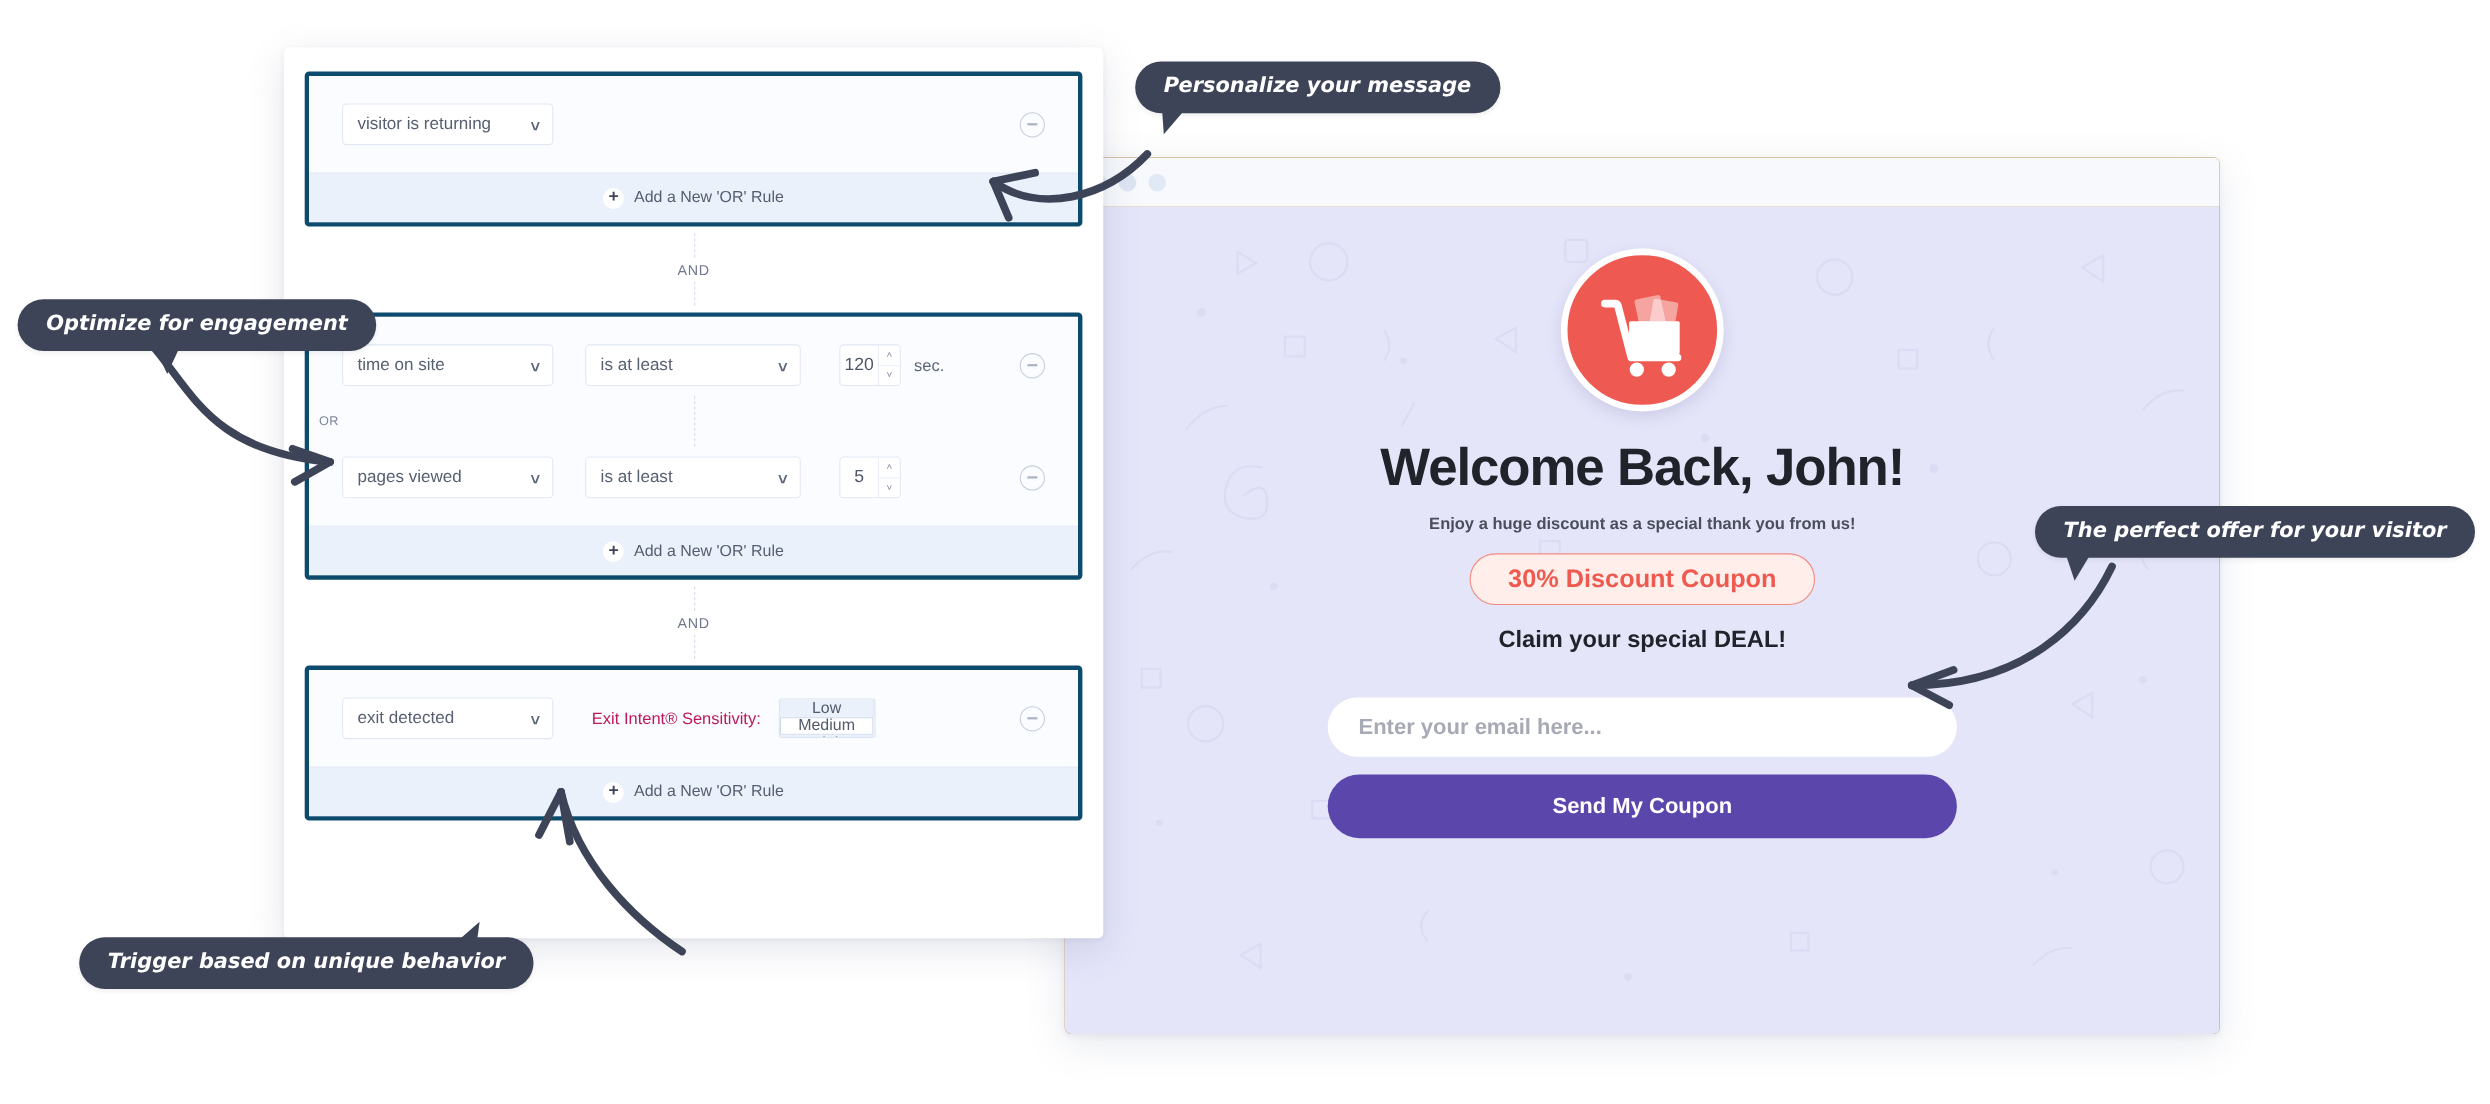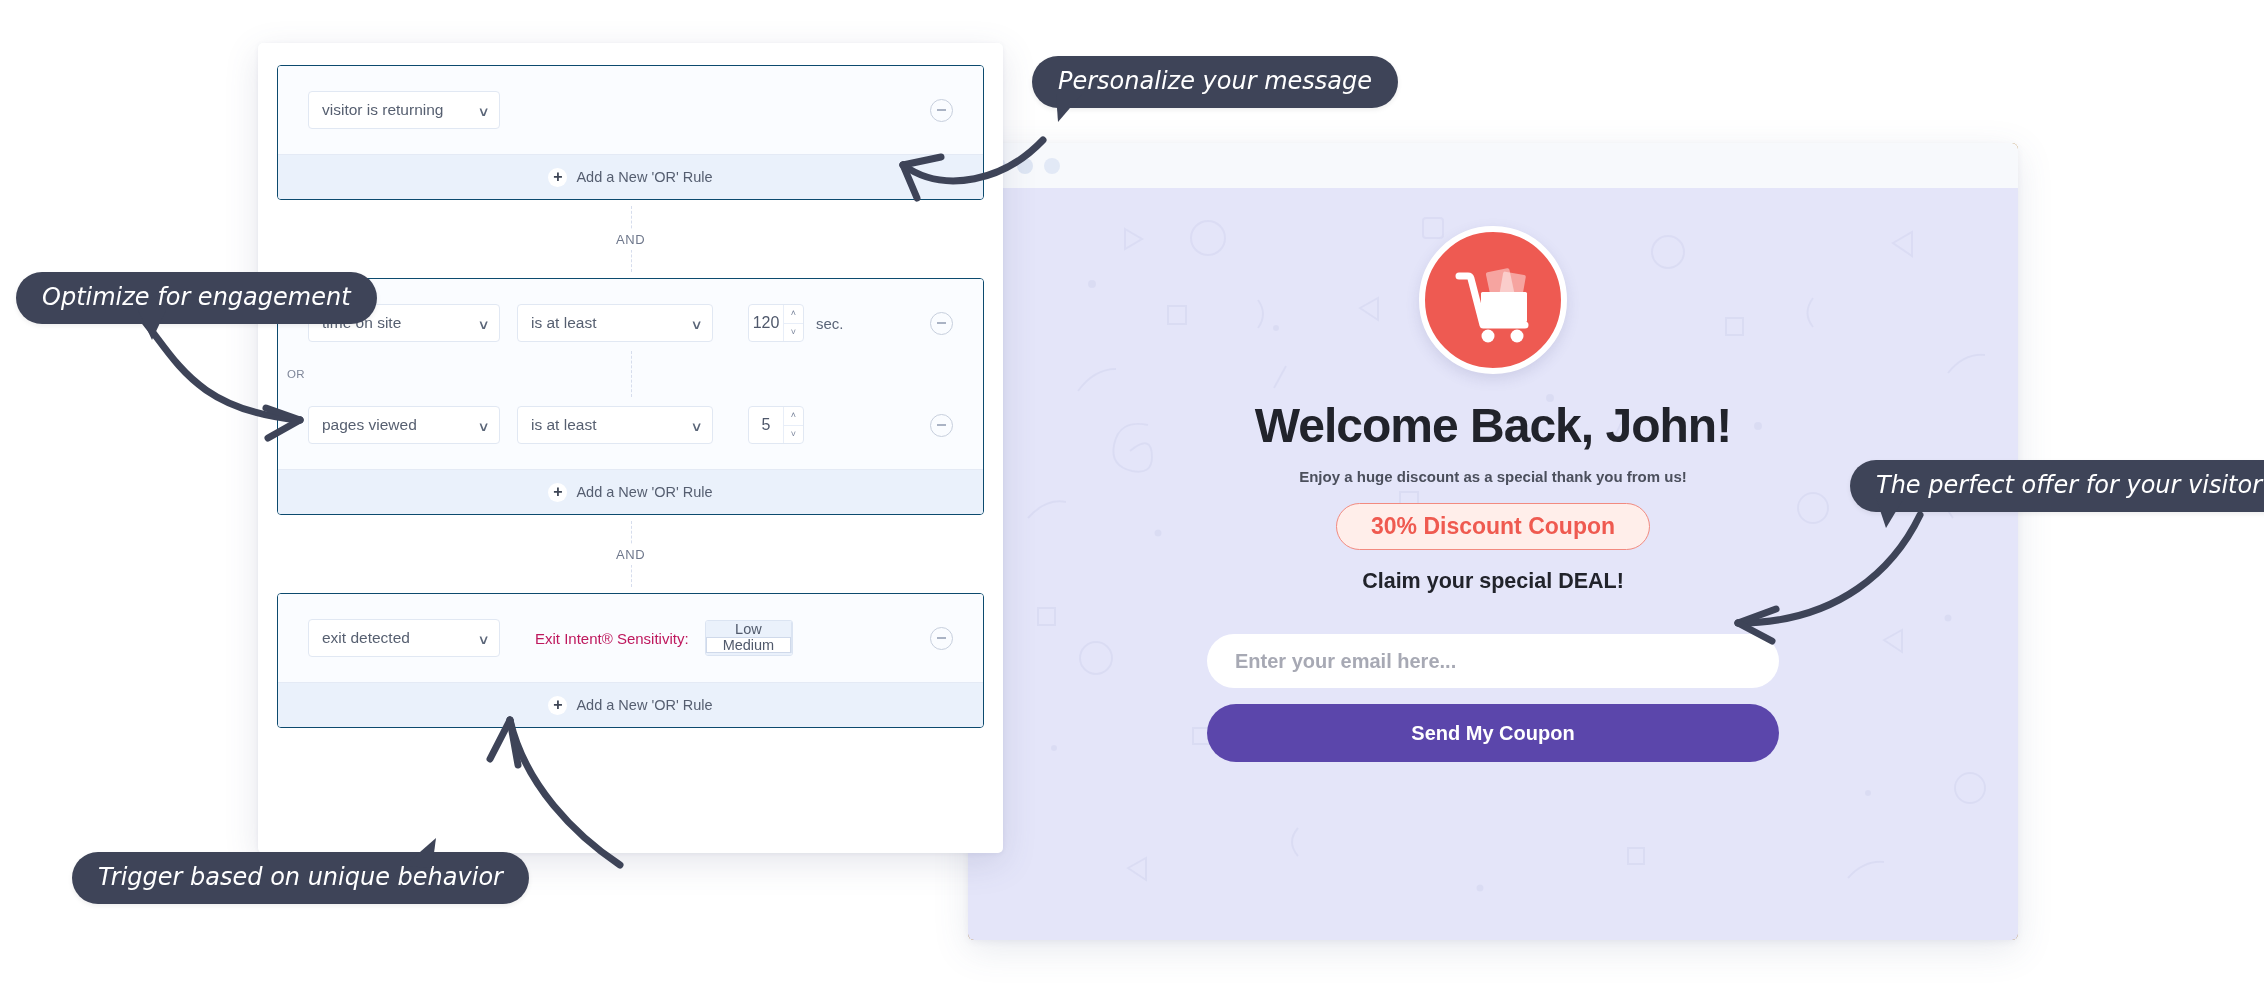--- a/index.html
+++ b/index.html
@@ -76,32 +76,32 @@
   }
 
   
   .rules-panel{
     position:absolute;left:258px;top:43px;width:745px;height:810px;
     background:#ffffff;border-radius:5px;
     box-shadow:0 10px 34px rgba(80,90,130,.15), 0 1px 4px rgba(80,90,130,.08);
     box-sizing:border-box;padding:22px 19px;
   }
   .rule-group{
-    border:1px solid #0c4a6e;border-radius:4px;background:#fafcff;overflow:hidden;
+    border:4px solid #0c4a6e;border-radius:4px;background:#fafcff;overflow:hidden;
   }
   .rule-rows{padding:16px 0 16px 0;background:#fafcff;}
   .rule-row{
     display:flex;align-items:center;height:56px;padding:0 30px;box-sizing:border-box;
   }
   .sel{
     position:relative;height:38px;width:192px;border:1px solid #e1e8f3;border-radius:4px;
     background:#ffffff;box-sizing:border-box;display:flex;align-items:center;
     padding:0 13px;font-size:15.5px;color:#565f70;cursor:pointer;
   }
-  .sel.w2{width:196px;margin-left:17px;}
+  .sel.w2{width:196px;margin-left:29px;}
   .caret{
     position:absolute;right:11px;top:50%;margin-top:-5px;
     font-size:15px;color:#5a6578;line-height:1;font-weight:bold;
   }
   .num-wrap{
     margin-left:35px;display:flex;height:38px;width:56px;
     border:1px solid #e1e8f3;border-radius:4px;background:#ffffff;box-sizing:border-box;
     overflow:hidden;
   }
   .num-val{
@@ -171,22 +171,22 @@
   }
   .seg div:last-child{border-right:0;}
   .seg div.on{background:#ffffff;box-shadow:inset 0 0 0 1px #cfd9ea;}
 
   
   .callout{
     position:absolute;background:#3e4458;color:#ffffff;
     border-radius:26px 26px 26px 26px;
     padding:13px 26px 15px 26px;
     font-family:"DejaVu Sans", sans-serif;
-    font-style:italic;font-weight:normal;
-    font-size:24px;line-height:1;white-space:nowrap;
+    font-style:italic;font-weight:bold;
+    font-size:19px;line-height:1;white-space:nowrap;
     box-shadow:0 2px 5px rgba(0,0,0,.07);
   }
   .callout .tail{
     position:absolute;width:26px;height:26px;background:#3e4458;
   }
 
   svg.arrow{position:absolute;overflow:visible;pointer-events:none;}
 </style>
 </head>
 <body>

